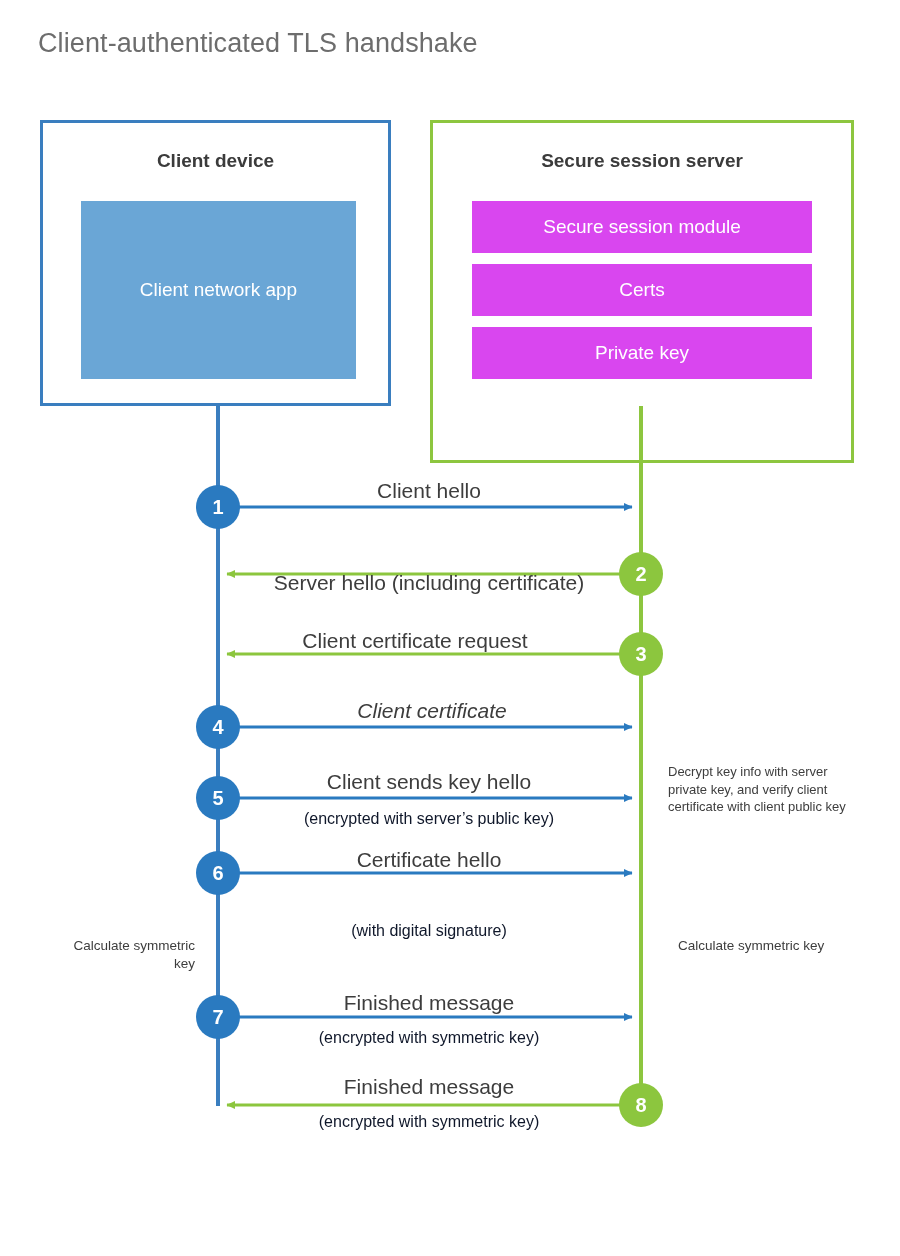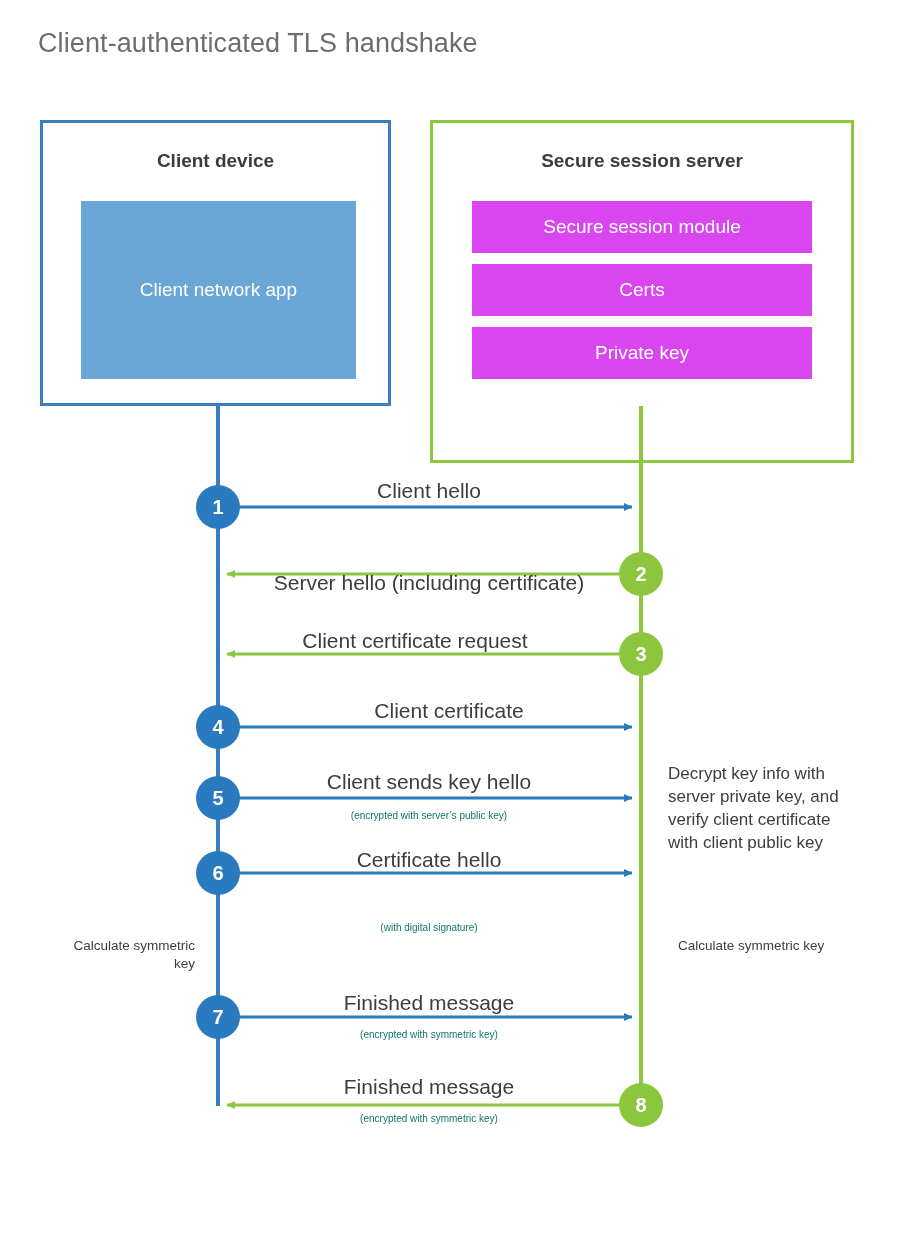--- a/index.html
+++ b/index.html
@@ -121,32 +121,32 @@
     position: absolute;
     color: #3d3d3d;
     font-size: 21px;
     font-weight: 400;
     white-space: nowrap;
     transform: translateX(-50%);
   }
   .msg-sub {
     position: absolute;
     text-align: center;
-    color: #0f766e;
-    font-size: 10px;
+    color: #0f172a;
+    font-size: 16px;
     font-weight: 400;
     white-space: nowrap;
     transform: translateX(-50%);
   }
 
   
   .side-note {
     position: absolute;
     color: #3d3d3d;
-    font-size: 17px;
+    font-size: 13px;
     line-height: 1.35;
   }
   .side-note.right-note { left: 668px; top: 763px; width: 180px; text-align: left; }
   .side-note.calc-left  { left: 60px;  top: 937px; width: 135px; text-align: right; font-size: 13.5px; }
   .side-note.calc-right { left: 678px; top: 937px; width: 160px; text-align: left;  font-size: 13.5px; }
 </style>
 </head>
 <body>
 
 <div id="canvas">
@@ -204,21 +204,21 @@
   <div class="step-circle blue" style="left:196px; top:851px;">6</div>
   <div class="step-circle blue" style="left:196px; top:995px;">7</div>
   <div class="step-circle green" style="left:619px; top:1083px;">8</div>
 
   <div class="msg-label" style="left:429px; top:479px;">Client hello</div>
 
   <div class="msg-label" style="left:429px; top:549px;margin-top:22px;">Server hello (including certificate)</div>
 
   <div class="msg-label" style="left:415px; top:629px;">Client certificate request</div>
 
-  <div class="msg-label" style="left:449px; top:699px;">Client certificate</div>
+  <div class="msg-label" style="left:432px; top:699px;font-style:italic;">Client certificate</div>
 
   <div class="msg-label" style="left:429px; top:770px;">Client sends key hello</div>
   <div class="msg-sub" style="left:429px; top:810px;">(encrypted with server’s public key)</div>
 
   <div class="msg-label" style="left:429px; top:848px;">Certificate hello</div>
   <div class="msg-sub" style="left:429px; top:922px;">(with digital signature)</div>
 
   <div class="msg-label" style="left:429px; top:991px;">Finished message</div>
   <div class="msg-sub" style="left:429px; top:1029px;">(encrypted with symmetric key)</div>
 

